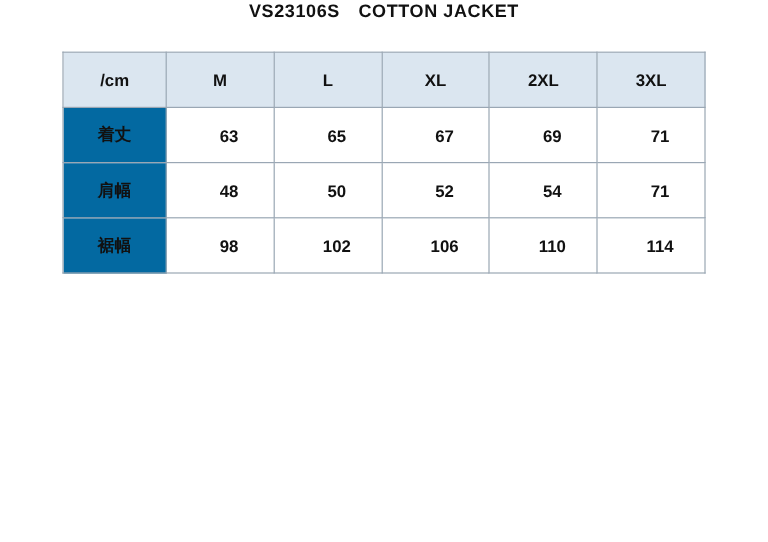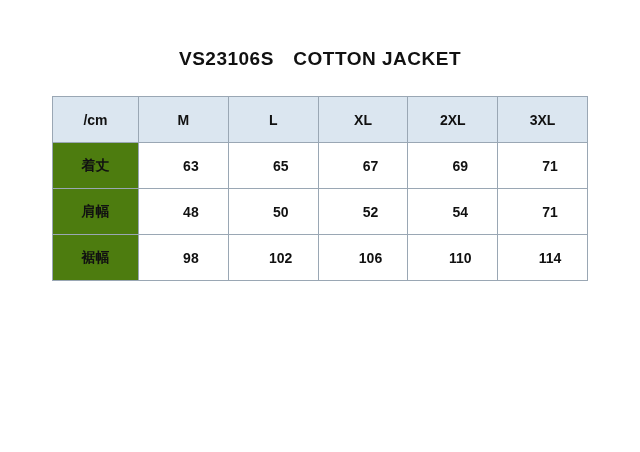--- a/index.html
+++ b/index.html
@@ -14,25 +14,24 @@
     overflow: hidden;
   }
   .page {
     position: relative;
     width: 640px;
     height: 452px;
     box-sizing: border-box;
   }
   .title {
     text-align: center;
-    font-size: 19px;
+    font-size: 15px;
     font-weight: bold;
     color: #111111;
     letter-spacing: 0.5px;
-    padding-top: 46px;
     white-space: pre;
   }
   .table-wrap {
     margin: 24px auto 0 auto;
     width: 536px;
   }
   table.size-table {
     border-collapse: collapse;
     width: 100%;
     table-layout: fixed;
@@ -49,21 +48,21 @@
     color: #111111;
     padding: 0;
   }
   table.size-table thead th {
     background: #dbe6f0;
   }
   table.size-table thead th.corner {
     background: #dbe6f0;
   }
   table.size-table tbody th.rowhead {
-    background: #4d7c0f;
+    background: #0369a1;
     width: 86px;
     font-size: 14px;
   }
   table.size-table tbody td {
     background: #ffffff;
     padding-left: 15px;
   }
   col.col-head { width: 86px; }
 </style>
 </head>

